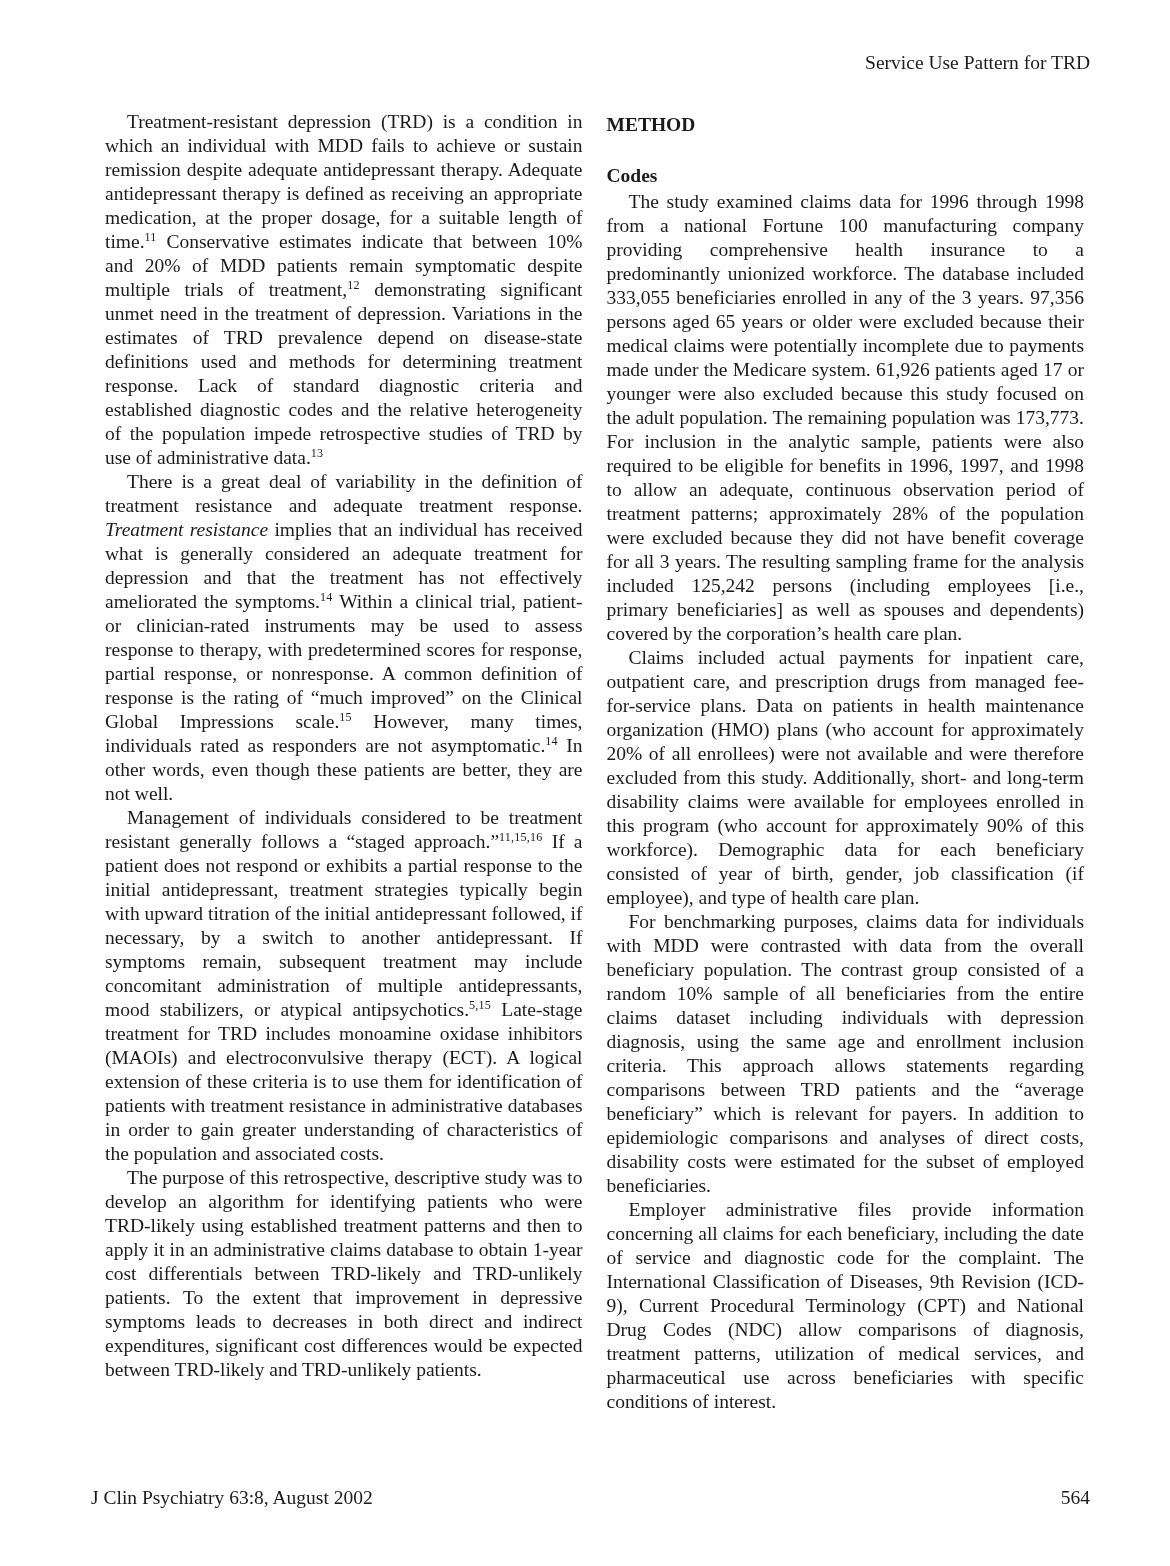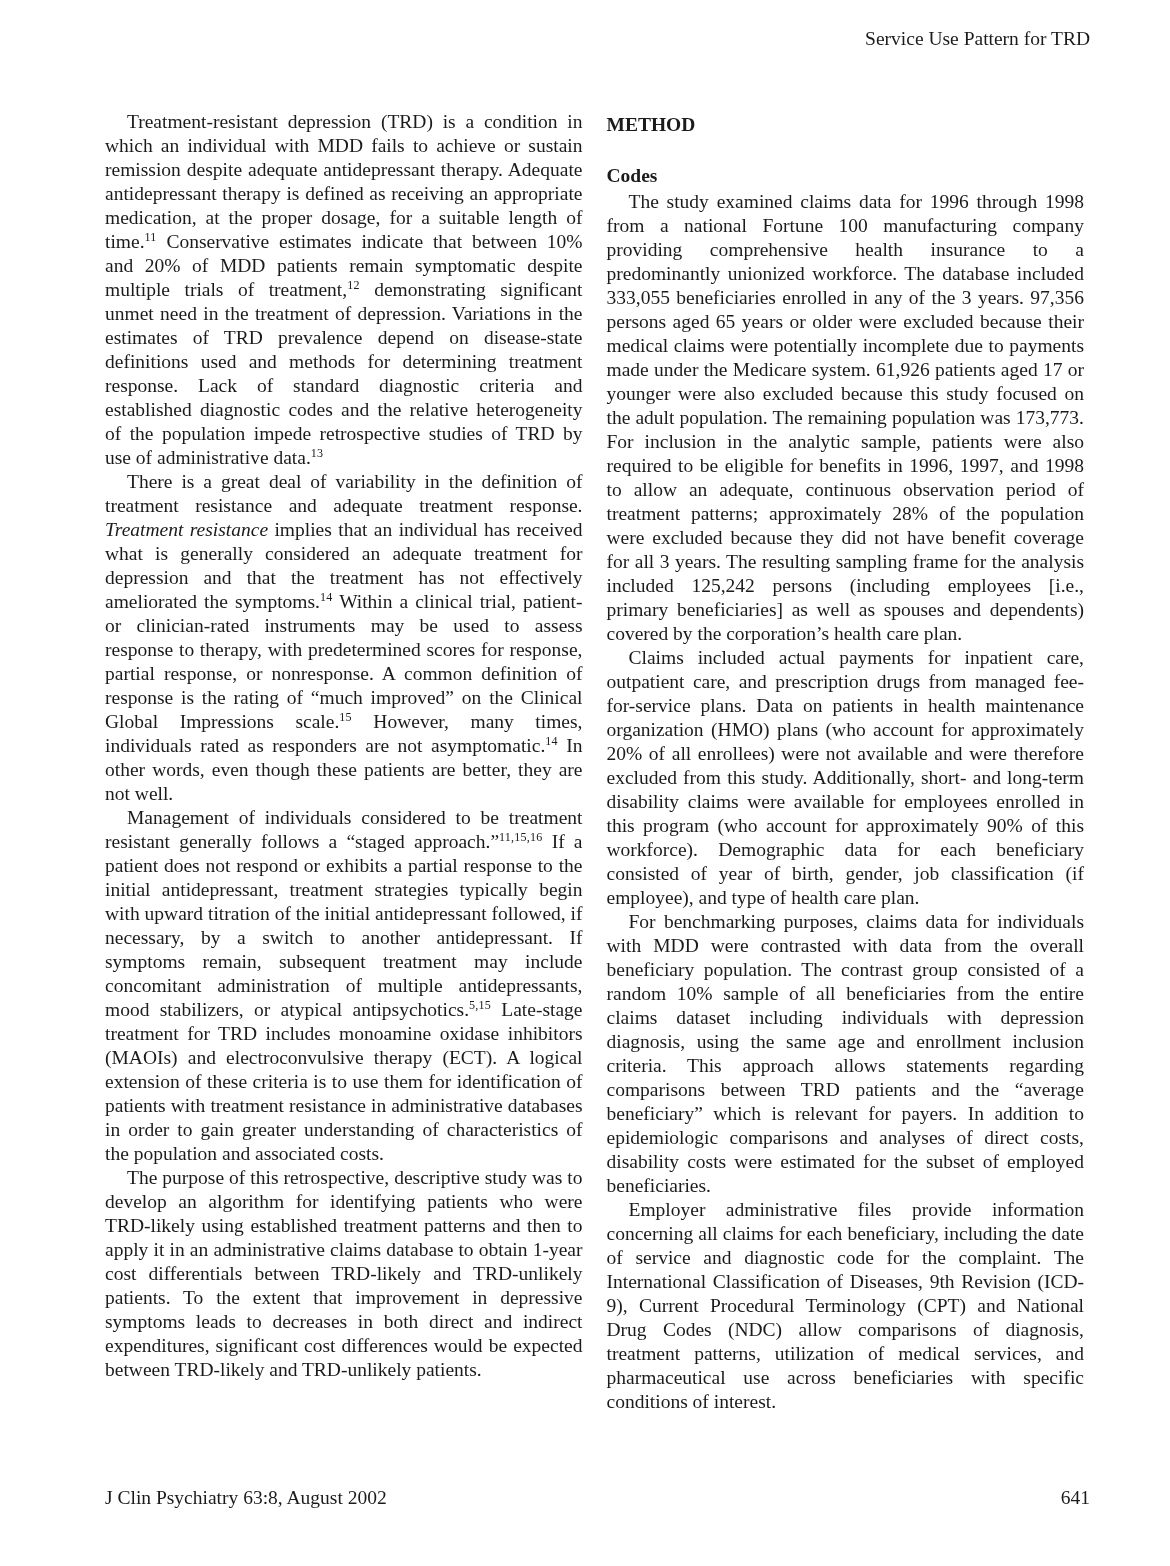--- a/index.html
+++ b/index.html
@@ -11,21 +11,21 @@
     font-family: "Liberation Serif", "DejaVu Serif", serif;
     color: #1b1b1b;
   }
   .page {
     position: absolute;
     inset: 0;
     background: #ffffff;
   }
   .running-head {
     position: absolute;
-    top: 27px;
+    top: 51px;
     left: 105px;
     right: 80px;
     text-align: right;
     font-size: 19.5px;
     line-height: 24px;
   }
   .columns {
     position: absolute;
     top: 110px;
     left: 105px;
@@ -58,21 +58,21 @@
   }
   .sub-heading {
     font-size: 19.5px;
     line-height: 24px;
     font-weight: bold;
     margin: 0 0 2px 0;
   }
   .footer {
     position: absolute;
     top: 1486px;
-    left: 105px;
+    left: 91px;
     right: 80px;
     display: flex;
     justify-content: space-between;
     font-size: 19.5px;
     line-height: 24px;
   }
 </style>
 </head>
 <body>
 
@@ -95,16 +95,16 @@
       <p class="body-par"><span>The study examined claims data for 1996 through 1998 from a national Fortune 100 manufacturing company providing comprehensive health insurance to a predominantly unionized workforce. The database included 333,055 beneficiaries enrolled in any of the 3 years. 97,356 persons aged 65 years or older were excluded because their medical claims were potentially incomplete due to payments made under the Medicare system. 61,926 patients aged 17 or younger were also excluded because this study focused on the adult population. The remaining population was 173,773. For inclusion in the analytic sample, patients were also required to be eligible for benefits in 1996, 1997, and 1998 to allow an adequate, continuous observation period of treatment patterns; approximately 28% of the population were excluded because they did not have benefit coverage for all 3 years. The resulting sampling frame for the analysis included 125,242 persons (including employees [i.e., primary beneficiaries] as well as spouses and dependents) covered by the corporation’s health care plan.</span></p>
       <p class="body-par"><span>Claims included actual payments for inpatient care, outpatient care, and prescription drugs from managed fee-for-service plans. Data on patients in health maintenance organization (HMO) plans (who account for approximately 20% of all enrollees) were not available and were therefore excluded from this study. Additionally, short- and long-term disability claims were available for employees enrolled in this program (who account for approximately 90% of this workforce). Demographic data for each beneficiary consisted of year of birth, gender, job classification (if employee), and type of health care plan.</span></p>
       <p class="body-par"><span>For benchmarking purposes, claims data for individuals with MDD were contrasted with data from the overall beneficiary population. The contrast group consisted of a random 10% sample of all beneficiaries from the entire claims dataset including individuals with depression diagnosis, using the same age and enrollment inclusion criteria. This approach allows statements regarding comparisons between TRD patients and the “average beneficiary” which is relevant for payers. In addition to epidemiologic comparisons and analyses of direct costs, disability costs were estimated for the subset of employed beneficiaries.</span></p>
       <p class="body-par"><span>Employer administrative files provide information concerning all claims for each beneficiary, including the date of service and diagnostic code for the complaint. The International Classification of Diseases, 9th Revision (ICD-9), Current Procedural Terminology (CPT) and National Drug Codes (NDC) allow comparisons of diagnosis, treatment patterns, utilization of medical services, and pharmaceutical use across beneficiaries with specific conditions of interest.</span></p>
     </div>
 
   </div>
 
   <div class="footer">
     <span>J Clin Psychiatry 63:8, August 2002</span>
-    <span>641</span>
+    <span>564</span>
   </div>
 
 </div>
 
 </body></html>

